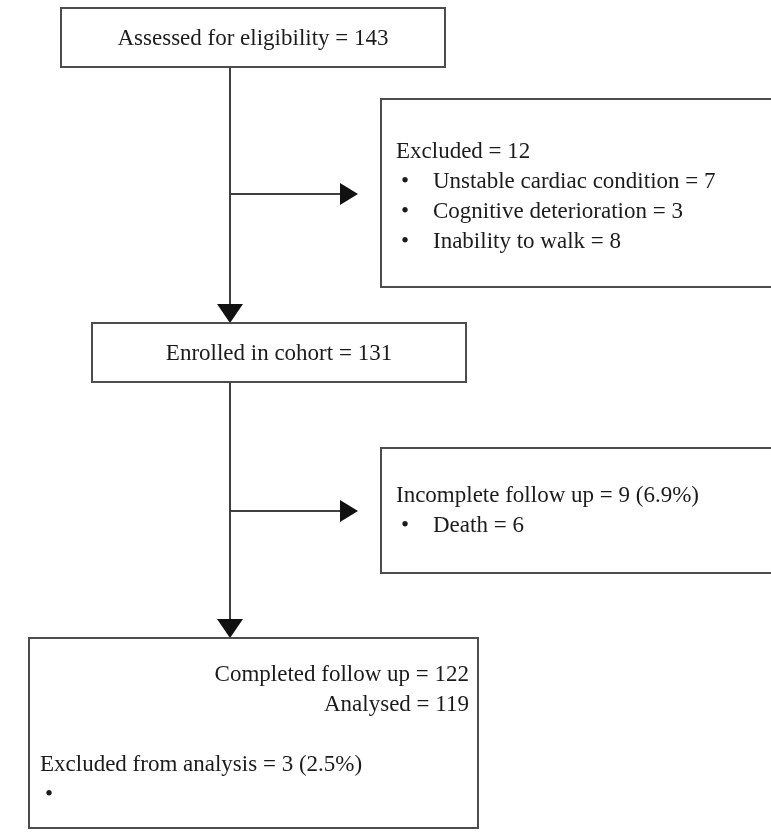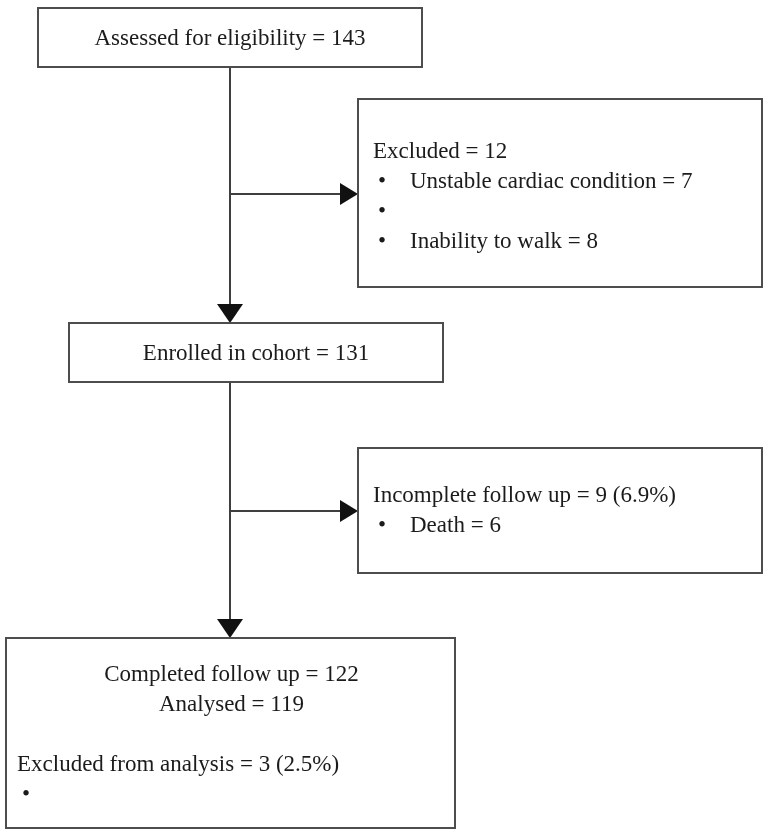--- a/index.html
+++ b/index.html
@@ -15,20 +15,21 @@
     font-family: "Liberation Serif", "DejaVu Serif", serif;
     color: #1b1b1b;
     font-size: 23px;
     overflow: hidden;
   }
   .box {
     position: absolute;
     box-sizing: border-box;
     border: 2px solid #4d4d4d;
     background: #ffffff;
+    margin-left: 23px;
   }
   .box.center {
     display: flex;
     align-items: center;
     justify-content: center;
     text-align: center;
   }
   .detail .line {
     line-height: 30px;
     white-space: nowrap;
@@ -41,21 +42,21 @@
   }
   .bullet-row .glyph {
     flex: 0 0 37px;
     text-indent: 5px;
   }
   #box-eligibility { left: 37px;  top: 7px;   width: 386px; height: 61px; }
   #box-excluded    { left: 357px; top: 98px;  width: 406px; height: 190px; padding: 36px 8px 0 14px; }
   #box-enrolled    { left: 68px;  top: 322px; width: 376px; height: 61px; }
   #box-incomplete  { left: 357px; top: 447px; width: 406px; height: 127px; padding: 31px 12px 0 14px; }
   #box-completed   { left: 5px;   top: 637px; width: 451px; height: 192px; padding: 20px 8px 0 10px; }
-  #box-completed .centered { text-align: center; line-height: 30px; }
+  #box-completed .centered { text-align: right; line-height: 30px; }
   #box-completed .spacer { height: 30px; }
 
   .vline {
     position: absolute;
     width: 2px;
     background: #3f3f3f;
   }
   .hline {
     position: absolute;
     height: 2px;
@@ -104,20 +105,21 @@
   </div>
 
   <div class="box detail" id="box-excluded">
     <div class="line">Excluded = 12</div>
     <div class="bullet-row">
       <span class="glyph">•</span>
       <span>Unstable cardiac condition = 7</span>
     </div>
     <div class="bullet-row">
       <span class="glyph">•</span>
+      <span>Cognitive deterioration = 3</span>
     </div>
     <div class="bullet-row">
       <span class="glyph">•</span>
       <span>Inability to walk = 8</span>
     </div>
   </div>
 
   <div class="box center" id="box-enrolled">
     <span>Enrolled in cohort = 131</span>
   </div>

